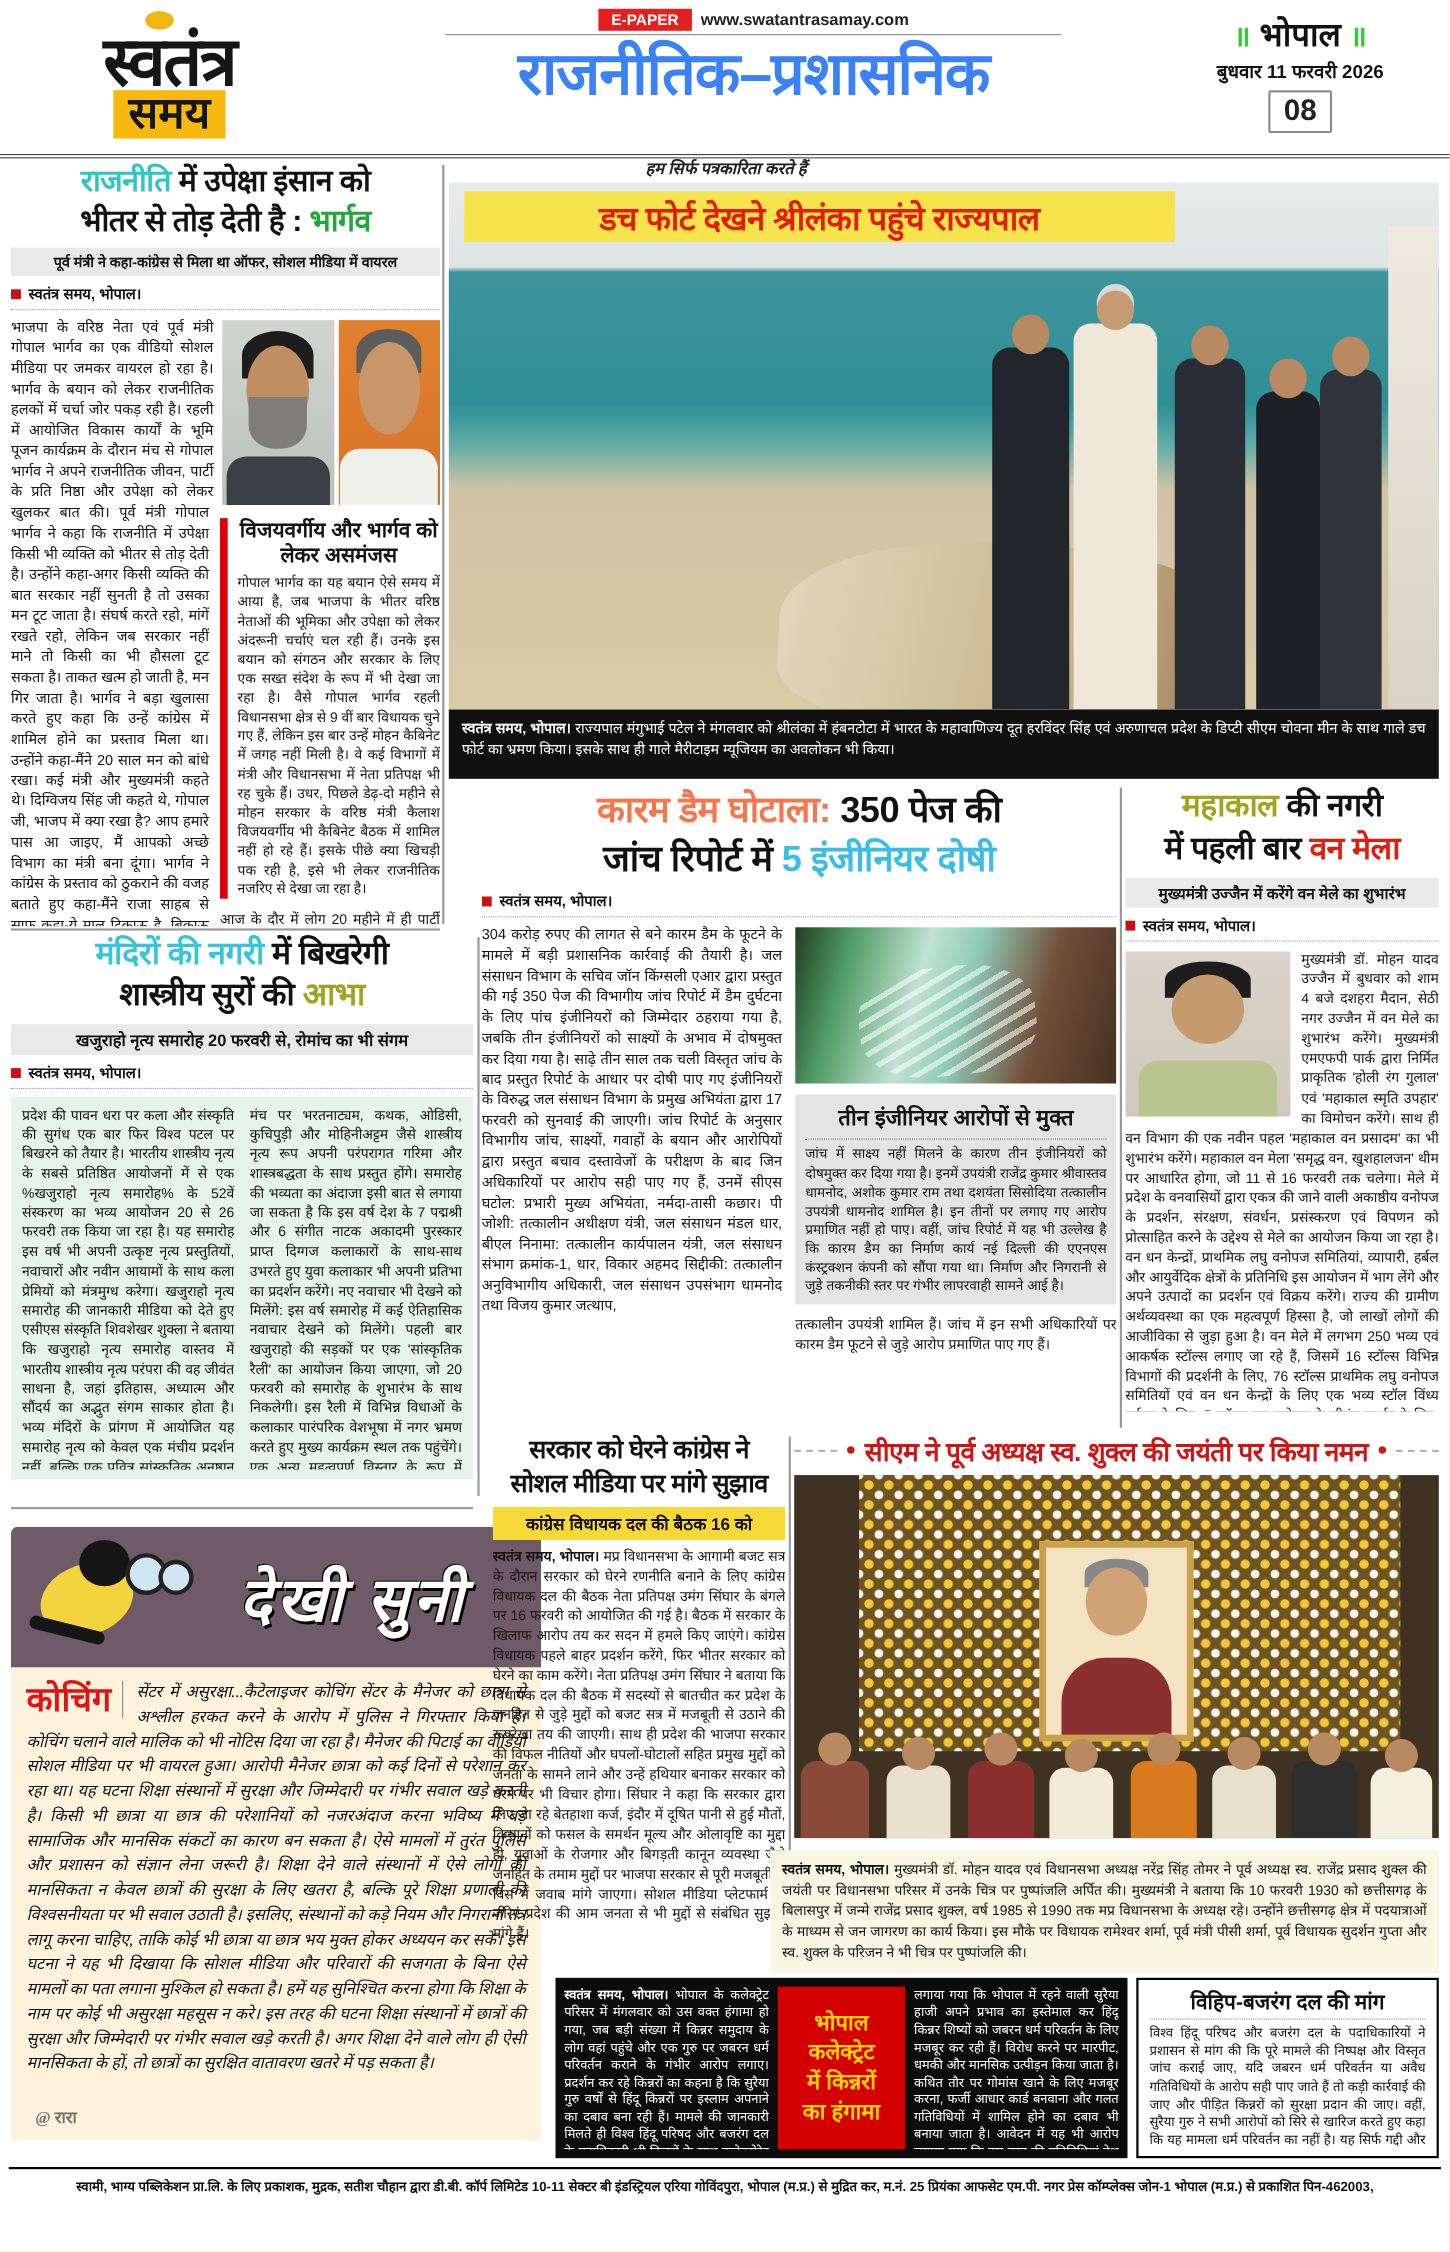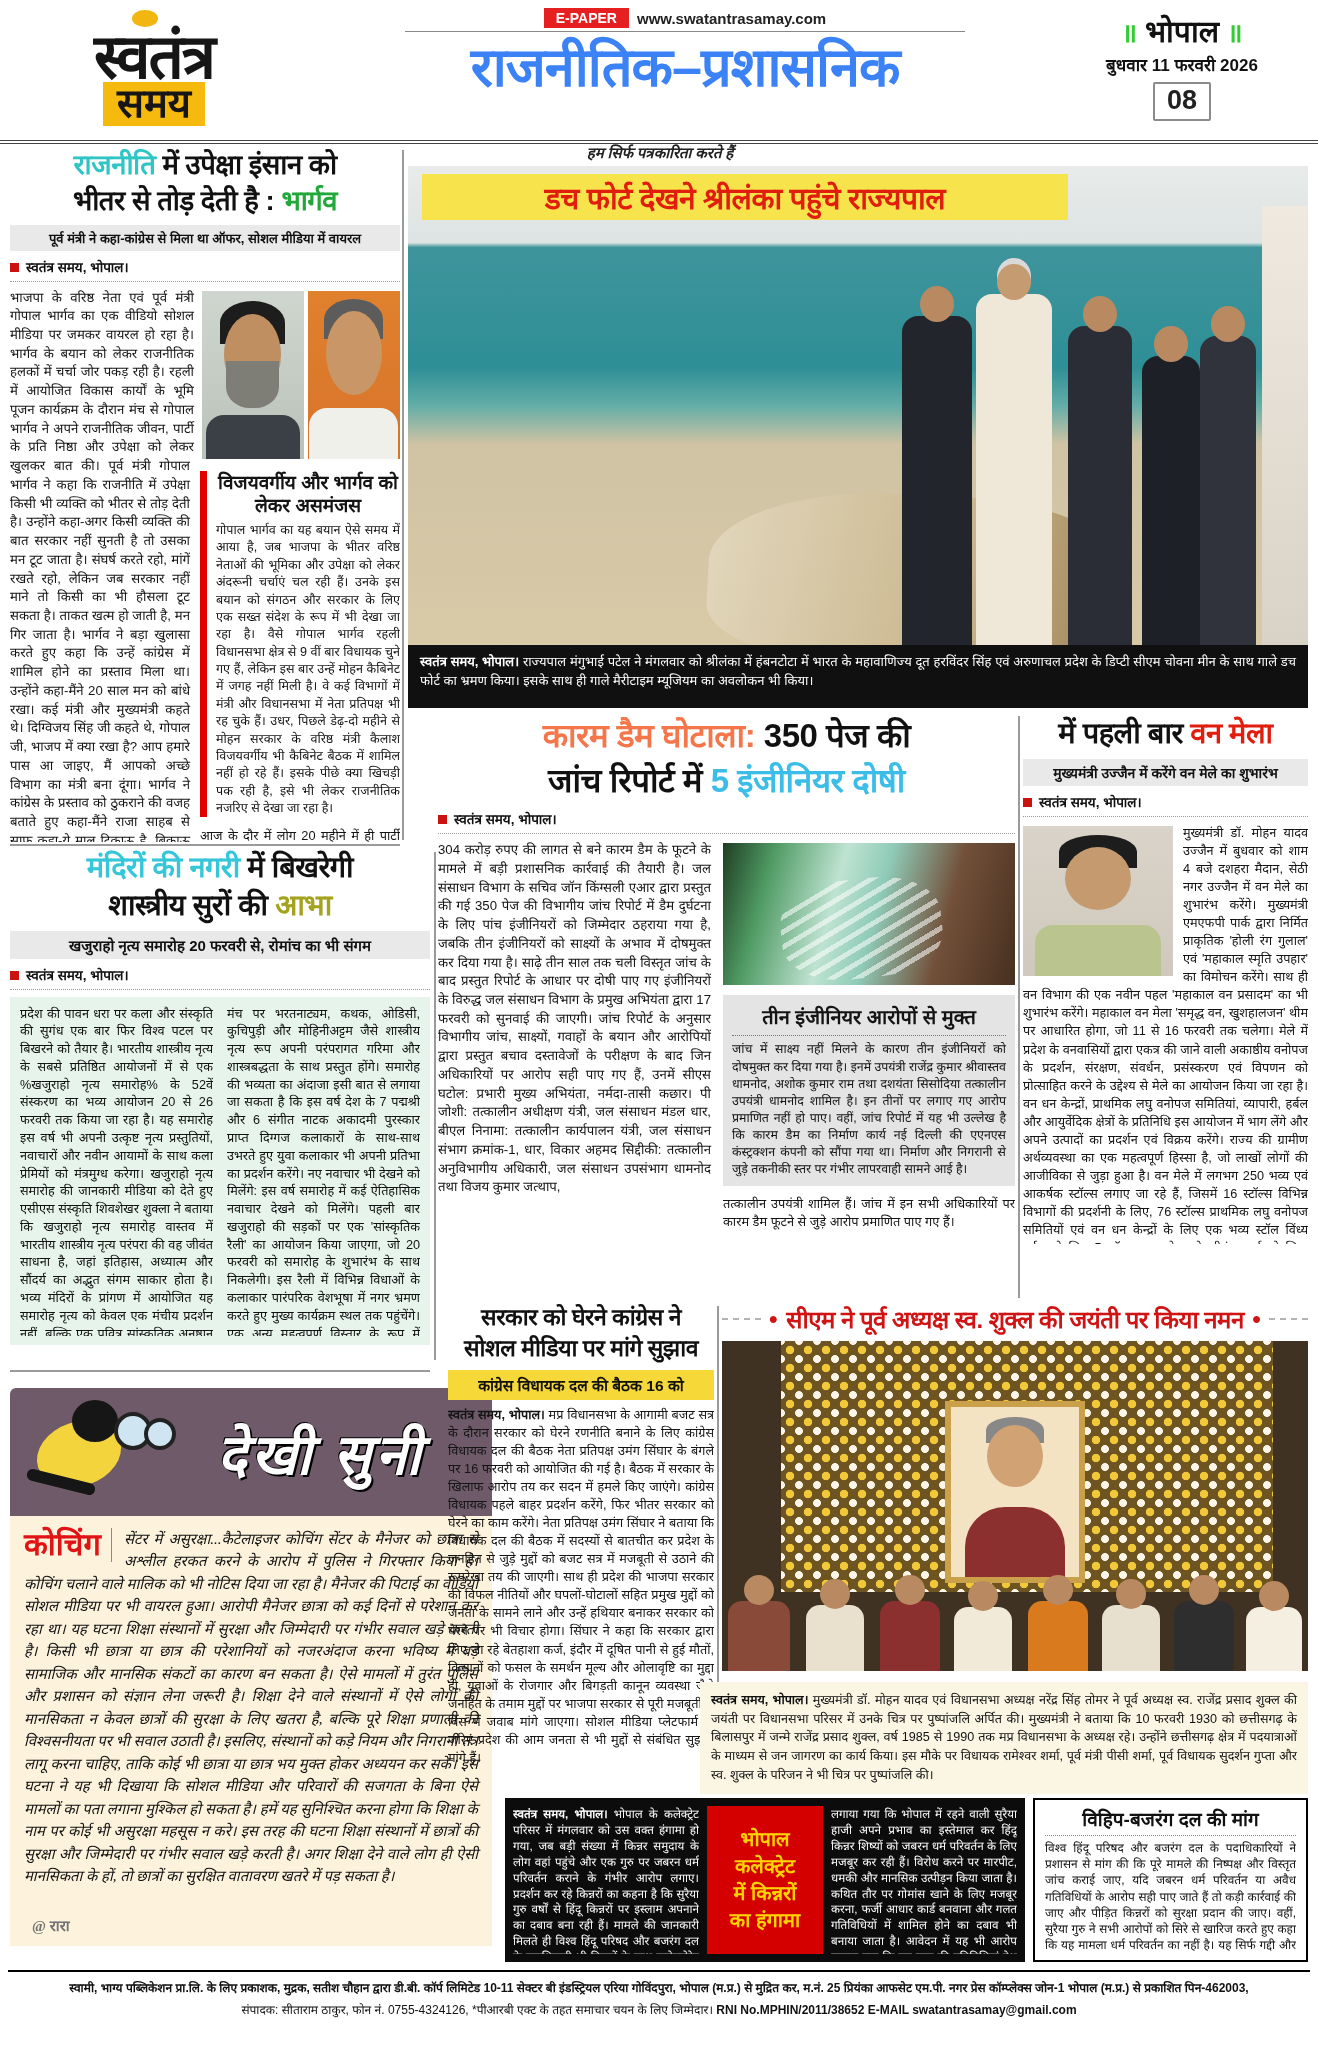--- a/index.html
+++ b/index.html
@@ -273,20 +273,21 @@
         </div>
         <div class="dam-p3 jt">तत्कालीन उपयंत्री शामिल हैं। जांच में इन सभी अधिकारियों पर कारम डैम फूटने से जुड़े आरोप प्रमाणित पाए गए हैं।</div>
       </div>
       <span>304 करोड़ रुपए की लागत से बने कारम डैम के फूटने के मामले में बड़ी प्रशासनिक कार्रवाई की तैयारी है। जल संसाधन विभाग के सचिव जॉन किंग्सली एआर द्वारा प्रस्तुत की गई 350 पेज की विभागीय जांच रिपोर्ट में डैम दुर्घटना के लिए पांच इंजीनियरों को जिम्मेदार ठहराया गया है, जबकि तीन इंजीनियरों को साक्ष्यों के अभाव में दोषमुक्त कर दिया गया है।</span>
       <span>साढ़े तीन साल तक चली विस्तृत जांच के बाद प्रस्तुत रिपोर्ट के आधार पर दोषी पाए गए इंजीनियरों के विरुद्ध जल संसाधन विभाग के प्रमुख अभियंता द्वारा 17 फरवरी को सुनवाई की जाएगी। जांच रिपोर्ट के अनुसार विभागीय जांच, साक्ष्यों, गवाहों के बयान और आरोपियों द्वारा प्रस्तुत बचाव दस्तावेजों के परीक्षण के बाद जिन अधिकारियों पर आरोप सही पाए गए हैं, उनमें सीएस घटोल: प्रभारी मुख्य अभियंता, नर्मदा-तासी कछार। पी जोशी: तत्कालीन अधीक्षण यंत्री, जल संसाधन मंडल धार, बीएल निनामा: तत्कालीन कार्यपालन यंत्री, जल संसाधन संभाग क्रमांक-1, धार, विकार अहमद सिद्दीकी: तत्कालीन अनुविभागीय अधिकारी, जल संसाधन उपसंभाग धामनोद तथा विजय कुमार जत्थाप,</span>
     </div>
   </div>
 
   <div class="abs van clip">
     <div class="van-h">
+      <div><span class="c-olive">महाकाल</span><span> की नगरी</span></div>
       <div><span>में पहली बार </span><span class="c-red">वन मेला</span></div>
     </div>
     <div class="subbar van-sub">मुख्यमंत्री उज्जैन में करेंगे वन मेले का शुभारंभ</div>
     <div class="byline"><span class="bysq"></span><span>स्वतंत्र समय, भोपाल।</span></div>
     <div class="van-body body-txt jt clip">
       <div class="van-photo">
         <div class="hair" style="left:24%;top:6%;width:52%;height:22%;"></div>
         <div class="face" style="left:28%;top:14%;width:44%;height:42%;background:#c49a6e;"></div>
         <div class="torso" style="left:8%;bottom:0;width:84%;height:34%;background:#b9c48e;"></div>
       </div>
@@ -402,20 +403,15 @@
     <div class="kin-col jt">लगाया गया कि भोपाल में रहने वाली सुरैया हाजी अपने प्रभाव का इस्तेमाल कर हिंदू किन्नर शिष्यों को जबरन धर्म परिवर्तन के लिए मजबूर कर रही हैं। विरोध करने पर मारपीट, धमकी और मानसिक उत्पीड़न किया जाता है। कथित तौर पर गोमांस खाने के लिए मजबूर करना, फर्जी आधार कार्ड बनवाना और गलत गतिविधियों में शामिल होने का दबाव भी बनाया जाता है। आवेदन में यह भी आरोप लगाया गया कि इस तरह की गतिविधियां देश के अन्य हिस्सों में भी फैलाई जा रही हैं, जिससे हिंदू किन्नर समुदाय को जान-माल का खतरा बना हुआ है।</div>
   </div>
 
   <div class="abs vhp">
     <div class="vhp-t">विहिप-बजरंग दल की मांग</div>
     <div class="vhp-x jt clip">विश्व हिंदू परिषद और बजरंग दल के पदाधिकारियों ने प्रशासन से मांग की कि पूरे मामले की निष्पक्ष और विस्तृत जांच कराई जाए, यदि जबरन धर्म परिवर्तन या अवैध गतिविधियों के आरोप सही पाए जाते हैं तो कड़ी कार्रवाई की जाए और पीड़ित किन्नरों को सुरक्षा प्रदान की जाए। वहीं, सुरैया गुरु ने सभी आरोपों को सिरे से खारिज करते हुए कहा कि यह मामला धर्म परिवर्तन का नहीं है। यह सिर्फ गद्दी और इलाके की आपसी लड़ाई है। मुझे बदनाम करने के लिए झूठे आरोप लगाए जा रहे हैं। उन्होंने दावा किया कि</div>
   </div>
 
   <div class="abs foot">
     <div class="foot-l1">स्वामी, भाग्य पब्लिकेशन प्रा.लि. के लिए प्रकाशक, मुद्रक, सतीश चौहान द्वारा डी.बी. कॉर्प लिमिटेड 10-11 सेक्टर बी इंडस्ट्रियल एरिया गोविंदपुरा, भोपाल (म.प्र.) से मुद्रित कर, म.नं. 25 प्रियंका आफसेट एम.पी. नगर प्रेस कॉम्प्लेक्स जोन-1 भोपाल (म.प्र.) से प्रकाशित पिन-462003,</div>
-    <div class="foot-l2">
-      <span>संपादक: सीताराम ठाकुर, फोन नं. 0755-4324126, *पीआरबी एक्ट के तहत समाचार चयन के लिए जिम्मेदार।</span>
-      <span class="foot-b">RNI No.MPHIN/2011/38652</span>
-      <span class="foot-b">E-MAIL swatantrasamay@gmail.com</span>
-    </div>
   </div>
 
 </div>
 
 </body></html>

